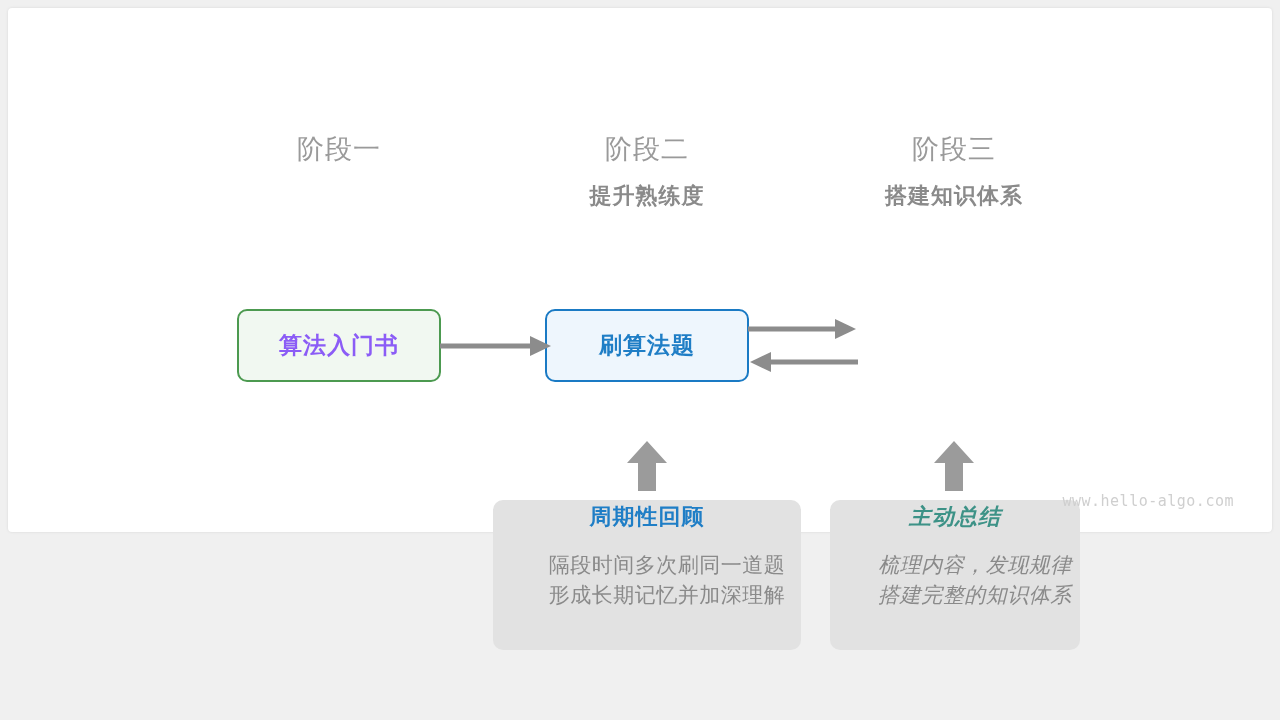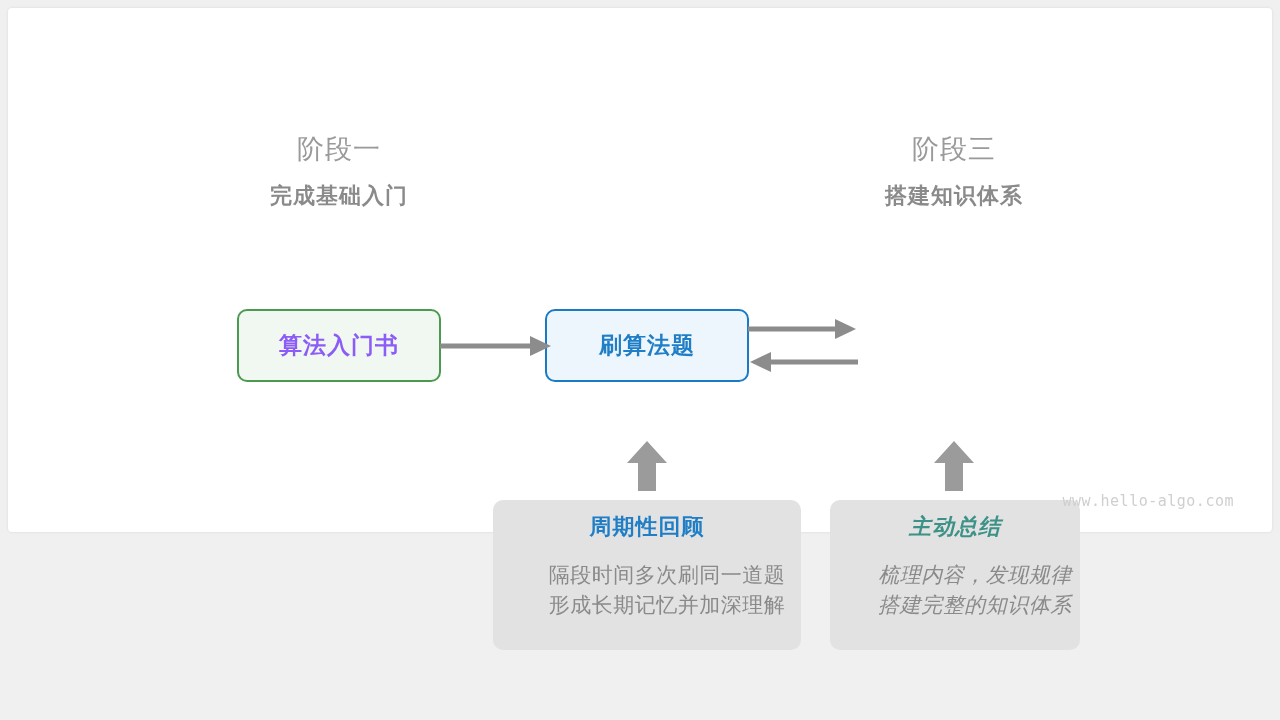--- a/index.html
+++ b/index.html
@@ -94,21 +94,21 @@
 
   
   .habit {
     position: absolute;
     box-sizing: border-box;
     background: #e2e2e2;
     border-radius: 10px;
     display: flex;
     flex-direction: column;
     align-items: center;
-    padding-top: 16px;
+    padding-top: 6px;
   }
   #habit-review { left: 485px; top: 492px; width: 308px; height: 150px; }
   #habit-summary { left: 822px; top: 492px; width: 250px; height: 150px; font-style: italic; }
   .habit .habit-title {
     font-size: 22px;
     font-weight: bold;
     line-height: 1.0;
     letter-spacing: 1px;
   }
   #habit-review .habit-title { color: #1f7ec6; }
@@ -138,21 +138,24 @@
   }
 </style>
 </head>
 <body>
 
 <div class="screen">
   <div class="card">
 
     <div class="stage-head" id="stage-head-0">
       <div class="stage-name">阶段一</div>
-      <div class="stage-goal">完成基础入门</div>
+    </div>
+    <div class="stage-head" id="stage-head-1">
+      <div class="stage-name">阶段二</div>
+      <div class="stage-goal">提升熟练度</div>
     </div>
     <div class="stage-head" id="stage-head-2">
       <div class="stage-name">阶段三</div>
       <div class="stage-goal">搭建知识体系</div>
     </div>
 
     <div class="node" id="node-book">
       <span>算法入门书</span>
     </div>
 

